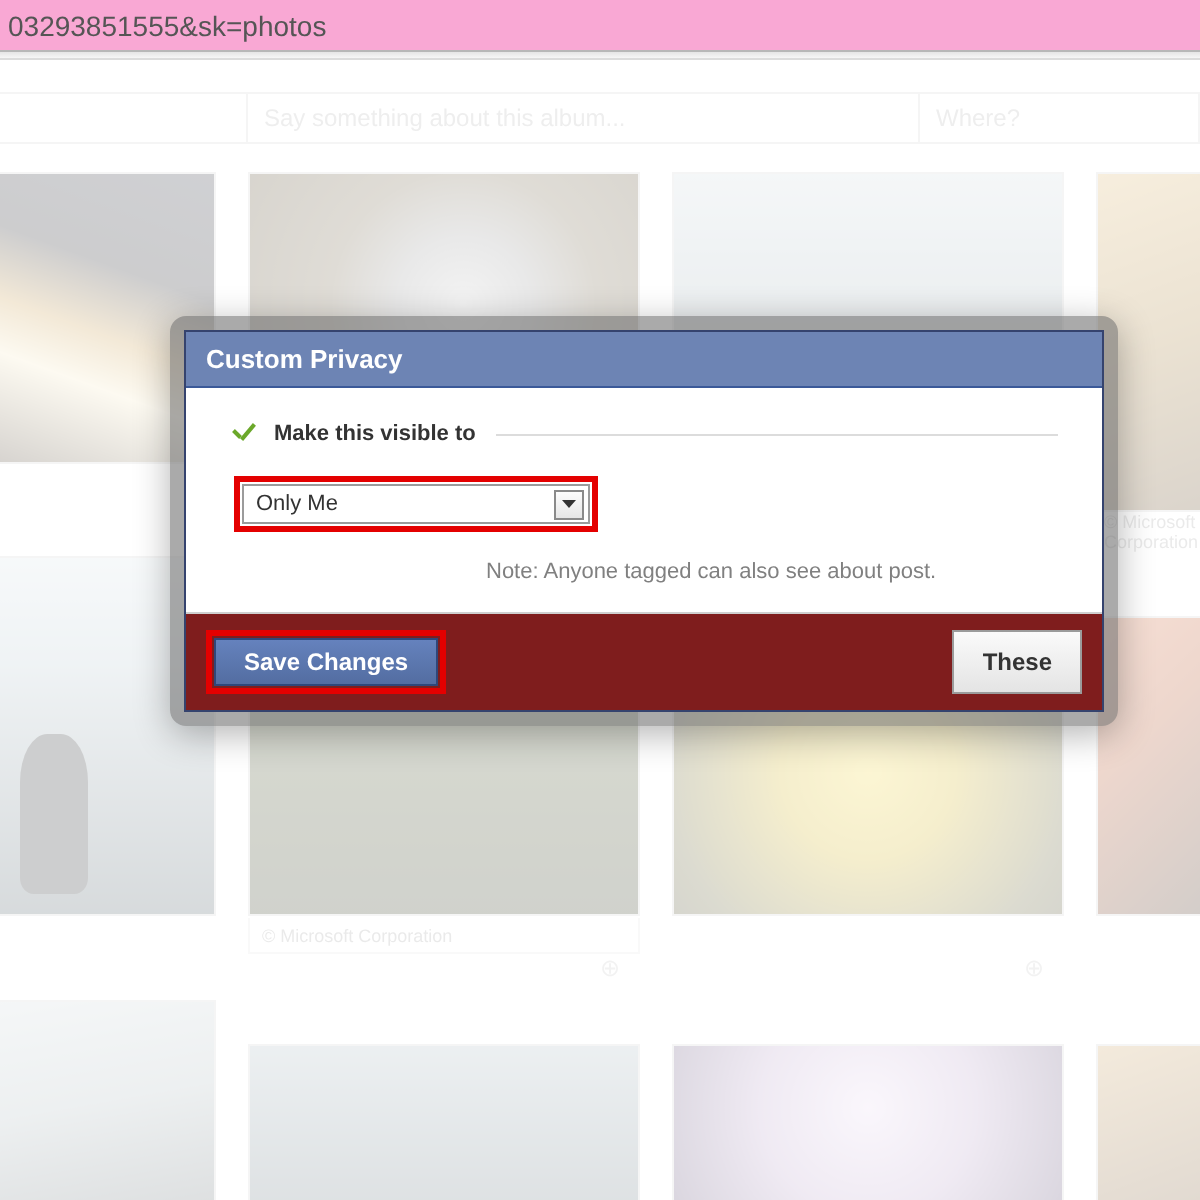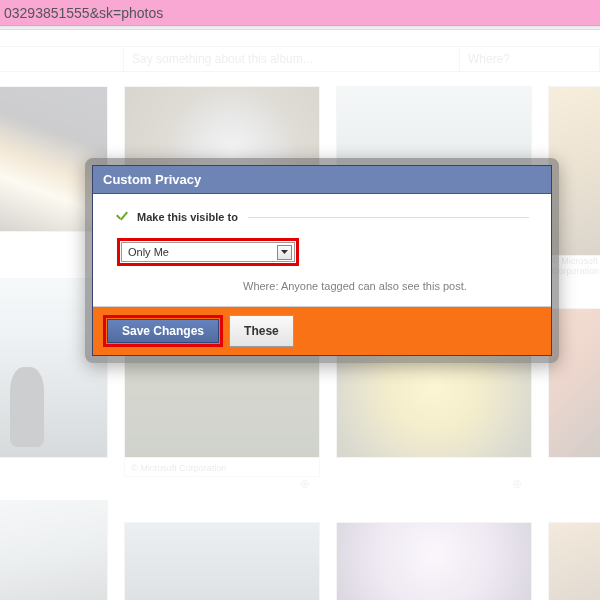--- a/index.html
+++ b/index.html
@@ -67,21 +67,21 @@
   .form-row { display:flex; align-items:flex-start; margin-left: 2px; }
   .form-label { width: 122px; text-align:right; color:#666; padding-top:4px; padding-right:6px; font-size:11px; }
   .form-field {}
   .select-hl { border: 3px solid #e40000; padding: 1px; display:inline-block; }
   .select-box { width: 174px; height: 20px; border:1px solid #9b9b9b; background:#fff; display:flex; align-items:center; justify-content:space-between; padding: 0 2px 0 6px; font-size:11px; color:#333; cursor:pointer; }
   .select-caret { width:15px; height:15px; border:1px solid #8a8a8a; background: linear-gradient(#fdfdfd,#e6e6e6); display:flex; align-items:center; justify-content:center; }
   .select-caret svg { display:block; }
 
   .note { color:#808080; font-size:11px; margin-top:14px; margin-left:128px; }
 
-  .modal-foot { background:#f97316; border-top:1px solid #cfcfcf; padding: 8px 10px; display:flex; justify-content:flex-start; gap:6px; }
+  .modal-foot { background:#7f1d1d; border-top:1px solid #cfcfcf; padding: 8px 10px; display:flex; justify-content:space-between; gap:6px; }
   .btn { font-family: inherit; font-size:12px; font-weight:bold; padding: 4px 14px; cursor:pointer; }
   .btn-primary-hl { border: 3px solid #e40000; padding:1px; display:inline-block; }
   .btn-primary { background:#5b74a8; background: linear-gradient(#6582bd, #536da1); border:1px solid #2f477a; color:#fff; }
   .btn-secondary { background:#f0f0f0; background: linear-gradient(#fafafa, #e4e4e4); border:1px solid #9b9b9b; color:#333; }
 </style>
 </head>
 <body>
 
 <div class="urlbar">
   <span>03293851555&amp;sk=photos</span>
@@ -164,21 +164,21 @@
                 <span class="select-caret">
                   <svg width="7" height="4" viewBox="0 0 7 4">
                       <polygon points="0,0 7,0 3.5,4" fill="#333"></polygon>
                     </svg>
                 </span>
               </div>
             </span>
           </div>
         </div>
 
-        <div class="note">Where: Anyone tagged can also see this post.</div>
+        <div class="note">Note: Anyone tagged can also see about post.</div>
       </div>
 
       <div class="modal-foot">
         <span class="btn-primary-hl">
           <button class="btn btn-primary">Save Changes</button>
         </span>
         <button class="btn btn-secondary">These</button>
       </div>
     </div>
   </div>

